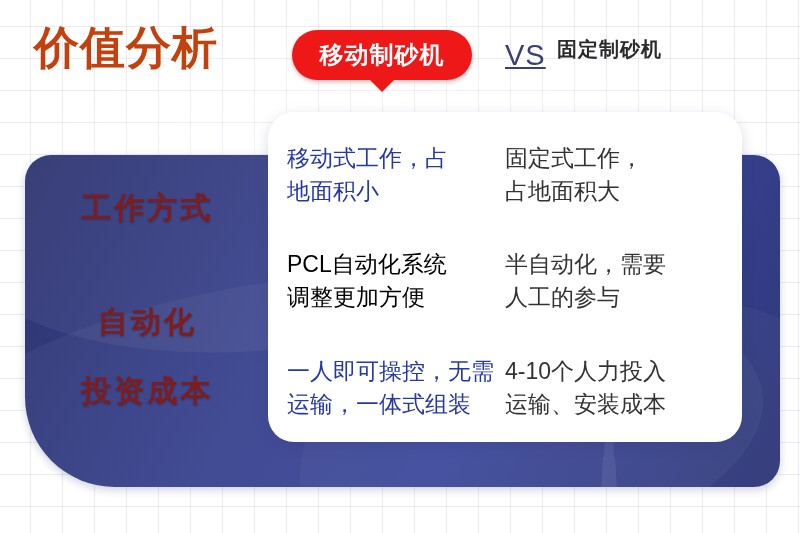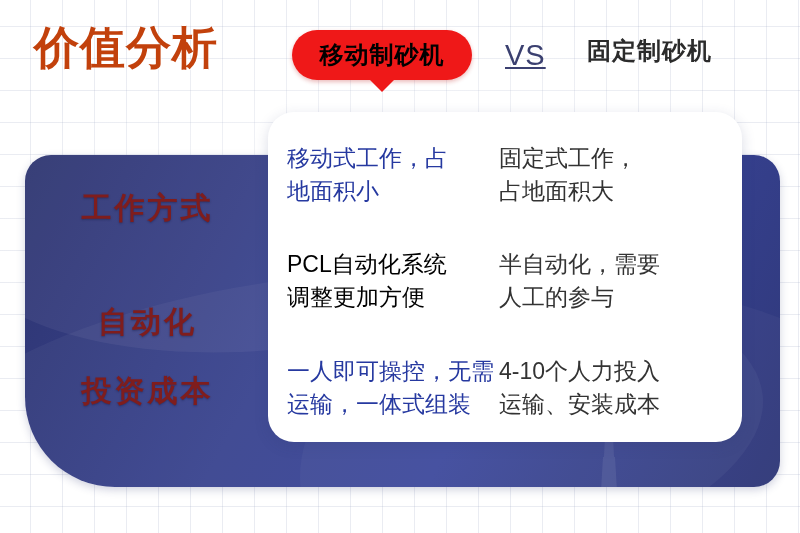--- a/index.html
+++ b/index.html
@@ -66,21 +66,21 @@
     position: absolute;
     inset: 0;
     background: #ef1818;
     border-radius: 25px;
     box-shadow: 0 2px 4px rgba(190,30,30,0.30);
     display: flex;
     align-items: center;
     justify-content: center;
   }
   .badge-label {
-    color: #000000;
+    color: #ffffff;
     font-size: 24px;
     font-weight: bold;
     letter-spacing: 1px;
     line-height: 1;
     white-space: nowrap;
   }
   .badge-tail {
     position: absolute;
     left: 50%;
     top: 49px;
@@ -98,23 +98,23 @@
     font-size: 29px;
     font-weight: normal;
     color: #3b4070;
     letter-spacing: 1px;
     line-height: 1;
     text-decoration: underline;
   }
 
   .right-title {
     position: absolute;
-    left: 587px;
+    left: 557px;
     top: 39px;
-    font-size: 24px;
+    font-size: 20px;
     font-weight: bold;
     color: #2b2b2b;
     letter-spacing: 1px;
     line-height: 1;
     white-space: nowrap;
   }
 
   
   .blue-panel {
     position: absolute;
@@ -213,21 +213,21 @@
   .card-col.left  { padding-right: 6px; }
   .card-col.right { padding-left: 22px; padding-right: 8px; }
 
   .cell {
     position: absolute;
     line-height: 1.42;
     font-size: 23px;
     letter-spacing: 0px;
   }
   .card-col.left  .cell { left: 19px; width: 210px; }
-  .card-col.right .cell { left: 6px; width: 215px; }
+  .card-col.right .cell { left: 12px; width: 215px; }
 
   .cell.c0 { top: 30px; }
   .cell.c1 { top: 136px; }
   .cell.c2 { top: 243px; }
 
   .c-blue { color: #2639a0; }
   .c-red  { color: #000000; }
   .c-dark { color: #333333; }
 
   .cell .line { display: block; white-space: nowrap; }

